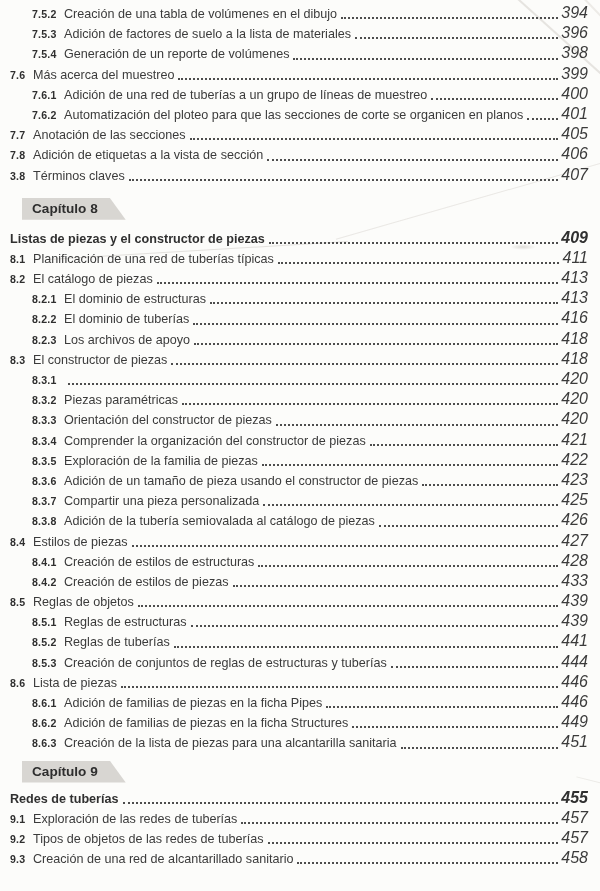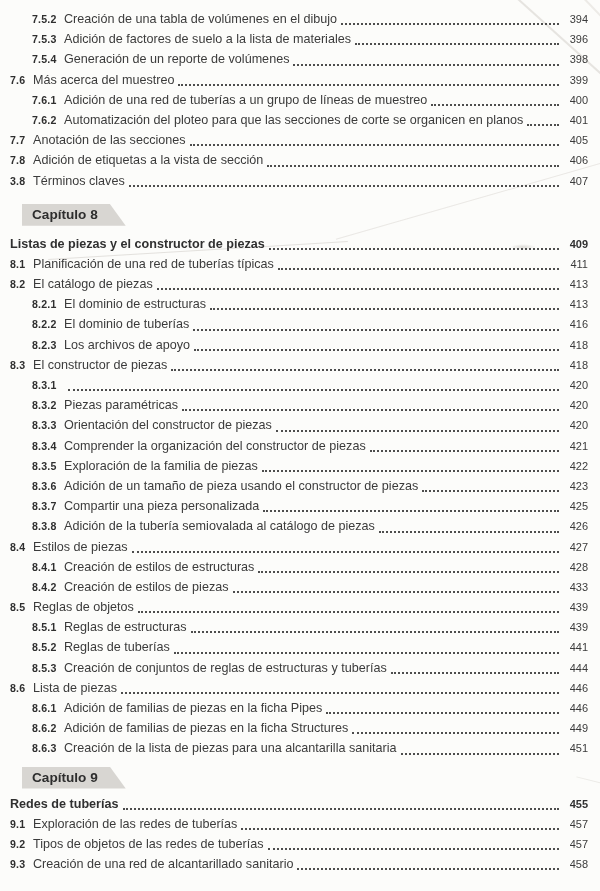--- a/index.html
+++ b/index.html
@@ -2,21 +2,21 @@
 <html><head>
 <meta charset="utf-8">
 <style>
   html,body { margin:0; padding:0; background:#e8e8e8; }
   .page {
     position:relative; width:600px; height:891px; margin:0 auto;
     background:#fcfcfa; overflow:hidden;
     font-family:"Liberation Sans", sans-serif;
     color:#3c3c3c;
   }
-  .toc { position:relative; padding:9px 12px 0 10px; z-index:2; }
+  .toc { position:relative; padding:3px 12px 0 10px; z-index:2; }
 
   .row {
     display:flex; align-items:baseline;
     height:20.2px; line-height:20.2px;
     font-size:12.6px; color:#3b3b3b;
     white-space:nowrap;
   }
   .row .num {
     font-weight:bold; font-size:10.6px; color:#2f2f2f;
     flex:0 0 auto; margin-right:6px; letter-spacing:.2px;
@@ -24,21 +24,21 @@
   .l1 .num { min-width:17px; }
   .l2 { padding-left:22px; }
   .l2 .num { min-width:26px; }
   .l0 { font-weight:bold; color:#303030; }
   .title { flex:0 0 auto; }
   .leader {
     flex:1 1 auto; min-width:8px;
     border-bottom:2px dotted #4d4d4d;
     align-self:flex-end; margin:0 3px 4px 4px;
   }
-  .pagenum { flex:0 0 auto; min-width:26px; text-align:right; font-size:11px; }
+  .pagenum { flex:0 0 auto; min-width:26px; text-align:right; font-size:16px;font-style:italic; }
 
   .chapter-heading-wrap { margin:13px 0 8px; }
   .section:nth-child(3) .chapter-heading-wrap { margin:8px 0 5px; }
   .chapter-heading {
     display:inline-block; position:relative;
     background:#d8d6d2;
     clip-path:polygon(0 0, calc(100% - 16px) 0, 100% 100%, 0 100%);
     padding:3px 28px 4px 10px;
     font-weight:bold; font-size:13.6px; color:#2e2e2e;margin-left:12px;
   }

